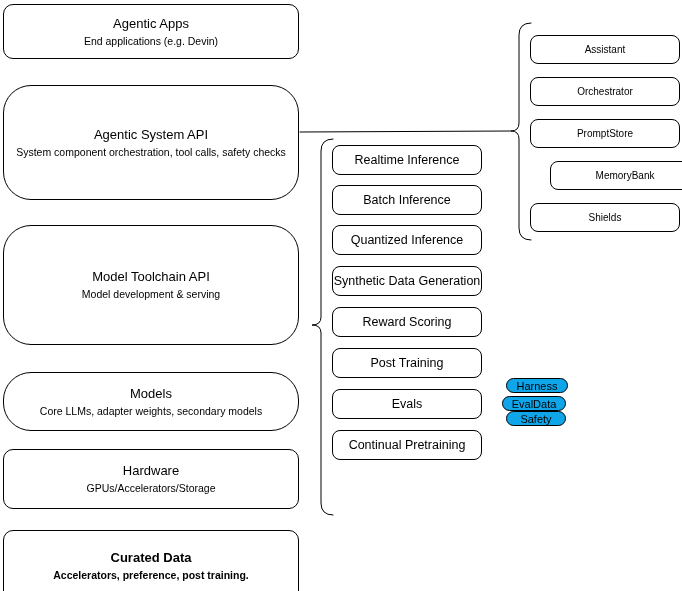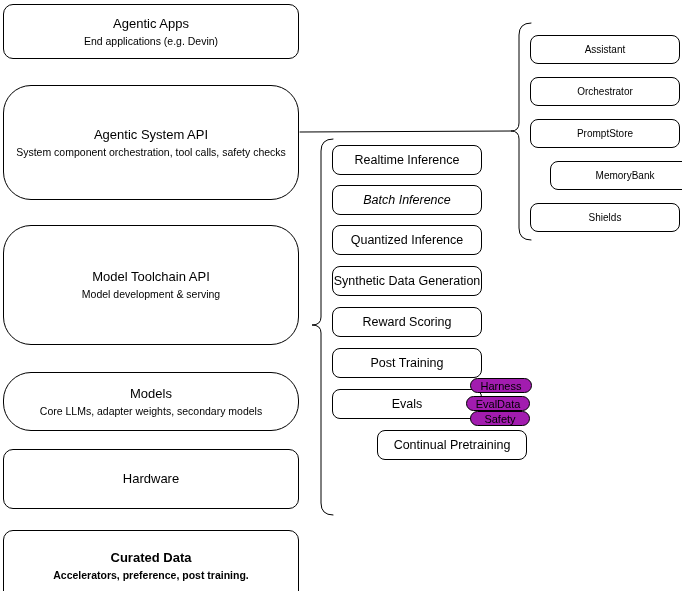--- a/index.html
+++ b/index.html
@@ -42,31 +42,32 @@
   .right-node {
     left: 530px; width: 150px; height: 29px;
     border-radius: 8px;
     font-size: 10px;
     white-space: nowrap;
     text-align: right;
   }
   .pill {
     position: absolute;
     box-sizing: border-box;
-    background: #a21caf;
+    background: #0ea5e9;
     border: 1.5px solid #000000;
     border-radius: 8px;
     height: 15px;
     display: flex;
     align-items: center;
     justify-content: center;
     font-size: 11px;
     line-height: 12px;
     white-space: nowrap;
     z-index: 3;
+    margin-left: 36px;
   }
   .mid-node, .right-node { z-index: 2; }
   .stack-node { z-index: 2; }
 </style>
 </head>
 <body>
 
 <div id="canvas">
 
   <svg id="wires" viewBox="0 0 682 591" xmlns="http://www.w3.org/2000/svg">
@@ -90,35 +91,36 @@
     <div class="node-sub">Model development &amp; serving</div>
   </div>
 
   <div class="node stack-node" style="top:372px; height:59px;border-radius:28px;">
     <div class="node-title">Models</div>
     <div class="node-sub">Core LLMs, adapter weights, secondary models</div>
   </div>
 
   <div class="node stack-node" style="top:449px; height:60px;">
     <div class="node-title">Hardware</div>
+    <div class="node-sub">GPUs/Accelerators/Storage</div>
   </div>
 
   <div class="node stack-node" style="top:530px; height:72px;font-weight:bold;">
     <div class="node-title">Curated Data</div>
     <div class="node-sub">Accelerators, preference, post training.</div>
   </div>
 
   <div class="node mid-node" style="top:145px;">Realtime Inference</div>
-  <div class="node mid-node" style="top:185px;font-style:italic;">Batch Inference</div>
+  <div class="node mid-node" style="top:185px;">Batch Inference</div>
   <div class="node mid-node" style="top:225px;">Quantized Inference</div>
   <div class="node mid-node" style="top:266px;">Synthetic Data Generation</div>
   <div class="node mid-node" style="top:307px;">Reward Scoring</div>
   <div class="node mid-node" style="top:348px;">Post Training</div>
   <div class="node mid-node" style="top:389px;">Evals</div>
-  <div class="node mid-node" style="top:430px;margin-left:45px;">Continual Pretraining</div>
+  <div class="node mid-node" style="top:430px;">Continual Pretraining</div>
 
   <div class="pill" style="left:470px; top:378px; width:62px;">Harness</div>
   <div class="pill" style="left:466px; top:396px; width:64px;">EvalData</div>
   <div class="pill" style="left:470px; top:411px; width:60px;">Safety</div>
 
   <div class="node right-node" style="top:35px;">Assistant</div>
   <div class="node right-node" style="top:77px;">Orchestrator</div>
   <div class="node right-node" style="top:119px;">PromptStore</div>
   <div class="node right-node" style="top:161px;margin-left:20px;">MemoryBank</div>
   <div class="node right-node" style="top:203px;">Shields</div>

